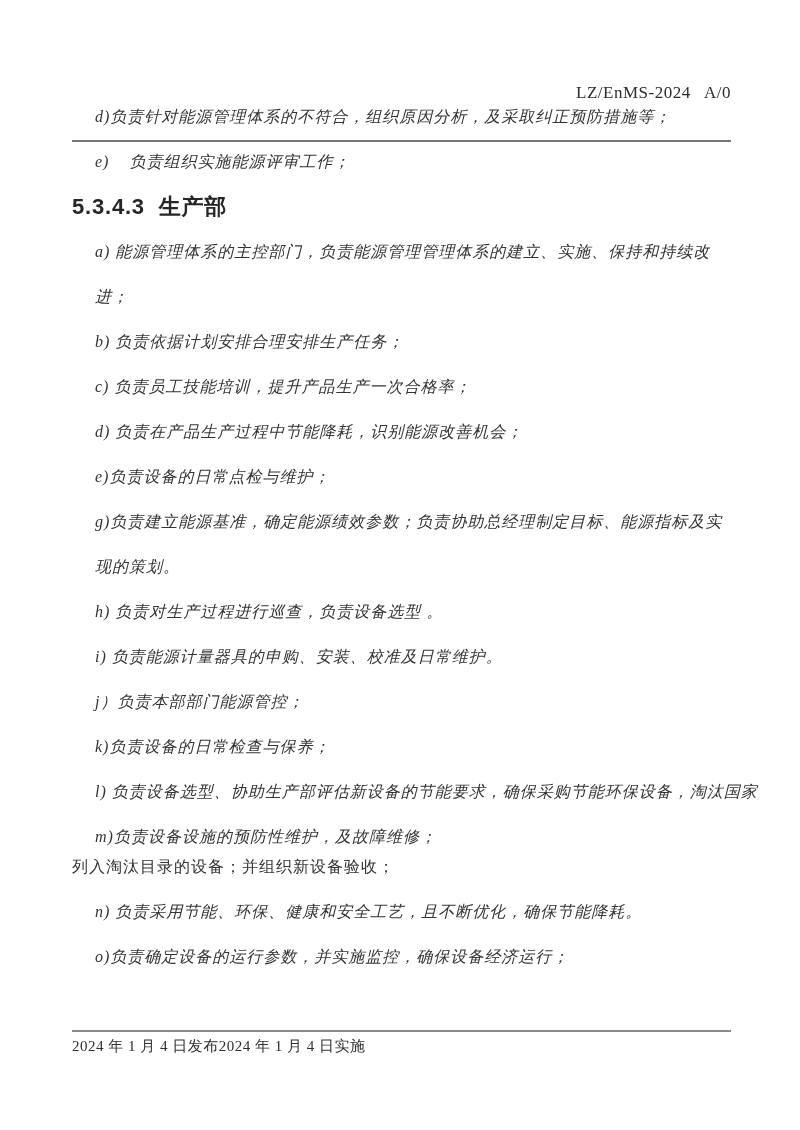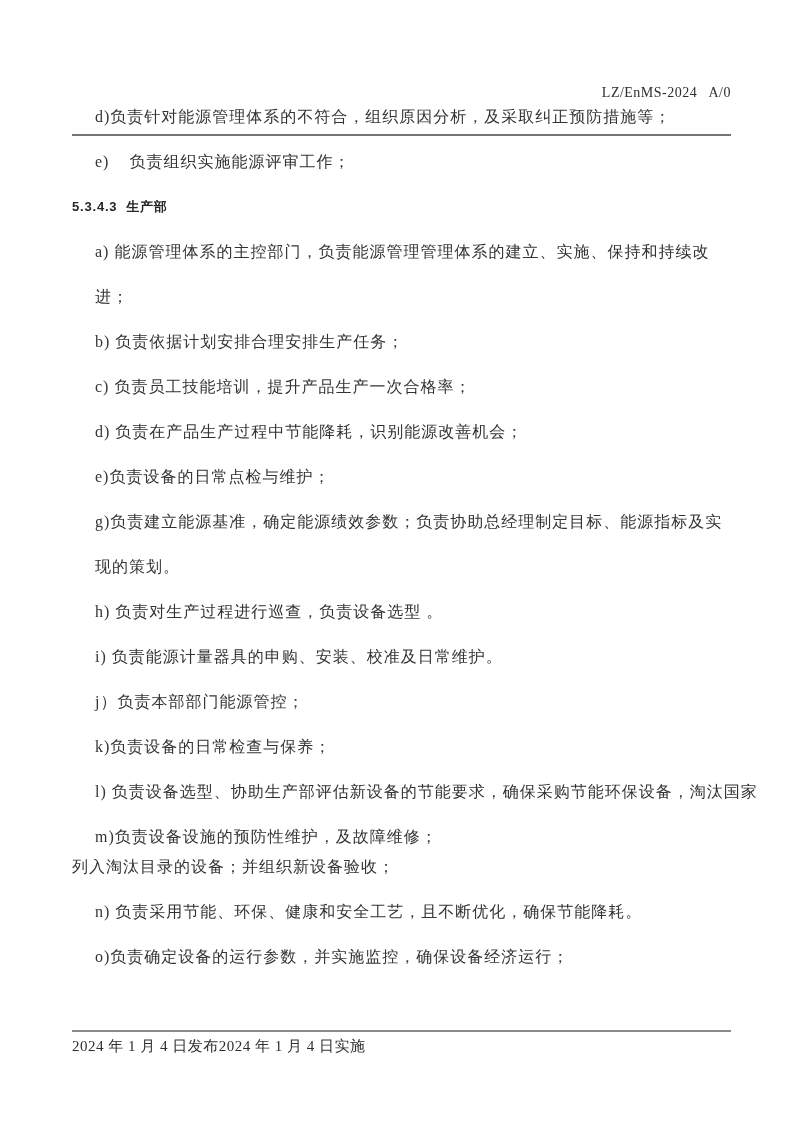--- a/index.html
+++ b/index.html
@@ -16,24 +16,24 @@
     color: #303030;
     font-family: "Liberation Serif", "DejaVu Serif", serif;
   }
   
   .page-header {
     position: absolute;
     top: 66px;
     left: 72px;
     width: 659px;
     text-align: right;
-    font-size: 14px;
+    font-size: 17px;
     letter-spacing: 0.5px;
     line-height: 18px;
-    padding-bottom: 14px;
+    padding-bottom: 20px;
     border-bottom: 2px solid #757575;
     white-space: pre;
     color: #2d2d2d;
   }
   
   .doc-body {
     position: absolute;
     top: 106px;
     left: 72px;
     width: 670px;
@@ -41,25 +41,26 @@
     letter-spacing: 1px;
     color: #333333;
   }
   .line {
     height: 45px;
     line-height: 21px;
     white-space: pre;
   }
   .line.item {
     padding-left: 23px;
+    font-style: italic;
   }
   .line.heading {
     font-family: "Liberation Sans", "DejaVu Sans", sans-serif;
     font-weight: bold;
-    font-size: 13px;
+    font-size: 22px;
     letter-spacing: 0.8px;
     color: #252525;
     padding-left: 0;
   }
   .line.cont-flush {
     margin-top: -15px;
     padding-left: 0;
   }
   
   .page-footer {

